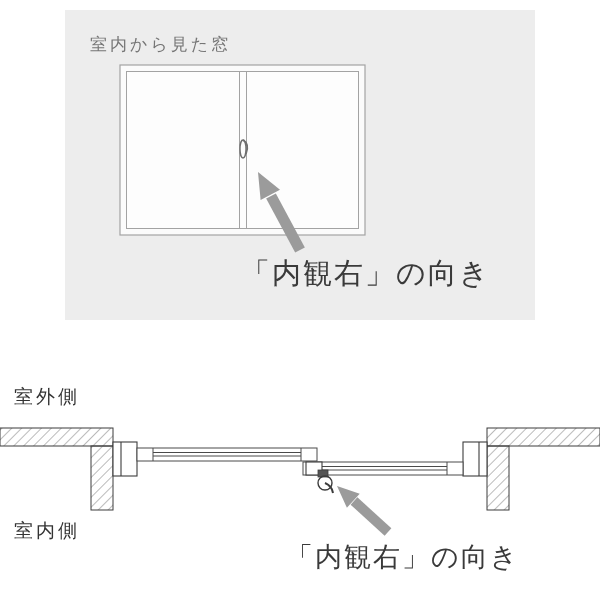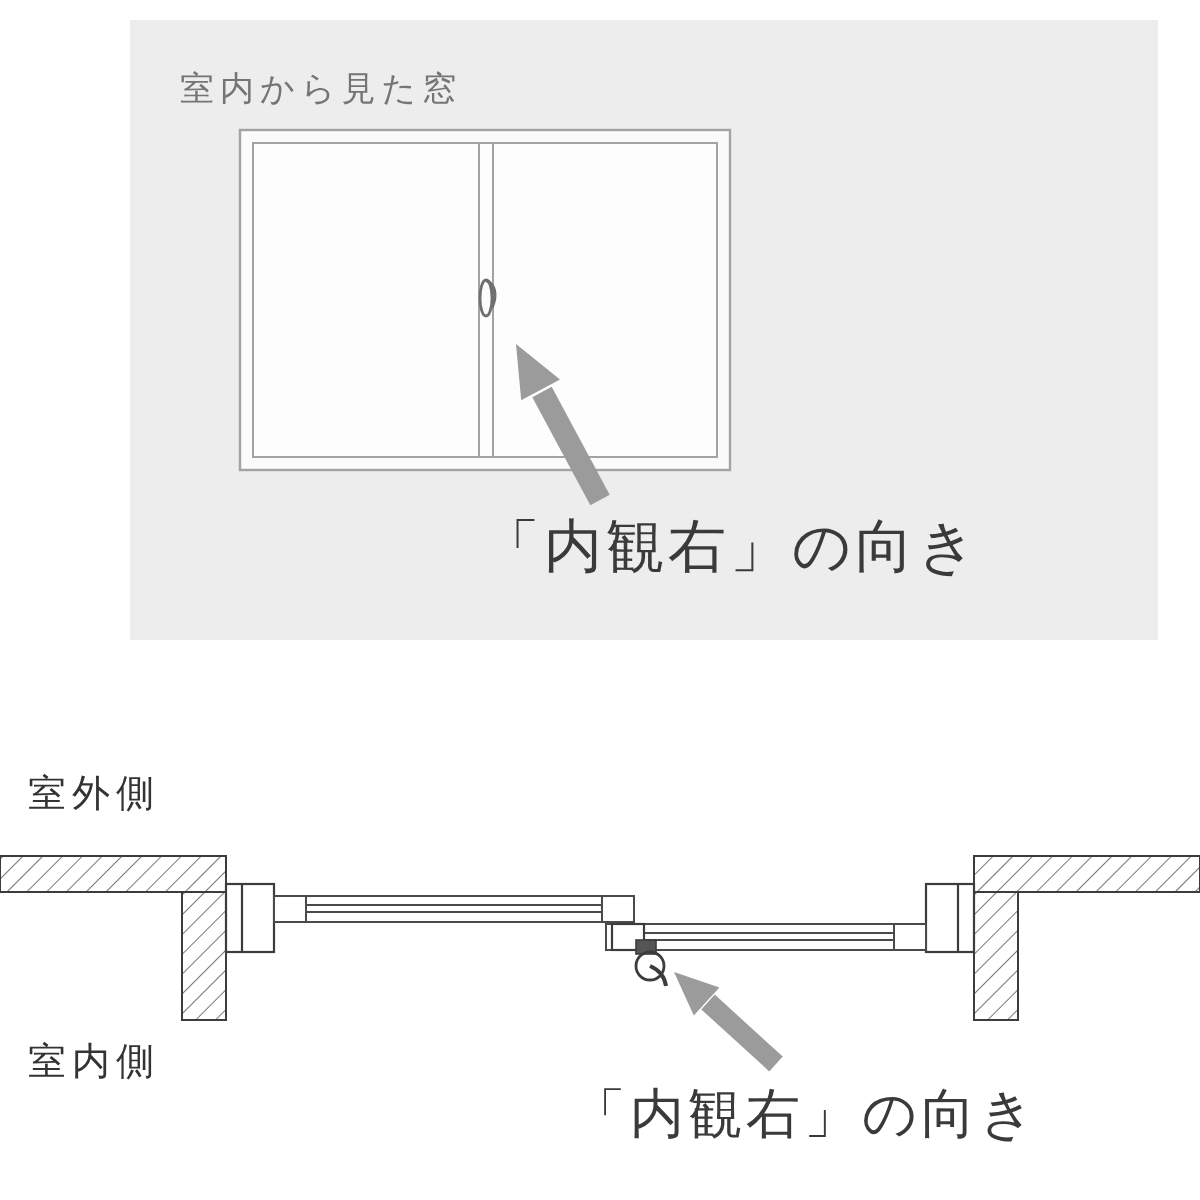--- a/index.html
+++ b/index.html
@@ -6,21 +6,20 @@
   .canvas{
     position:relative;
     width:600px;height:600px;
     background:#ffffff;
     font-family:"Liberation Sans","DejaVu Sans",sans-serif;
     overflow:hidden;
   }
   .top-panel{
     position:absolute;left:65px;top:10px;width:470px;height:310px;
     background:#ededed;
-    padding-left:44px;
   }
   .top-svg{position:absolute;left:0;top:0;}
   .bottom-svg{position:absolute;left:0;top:360px;}
   svg text{user-select:none;}
 </style>
 </head>
 <body>
 
 <div class="canvas">
 

